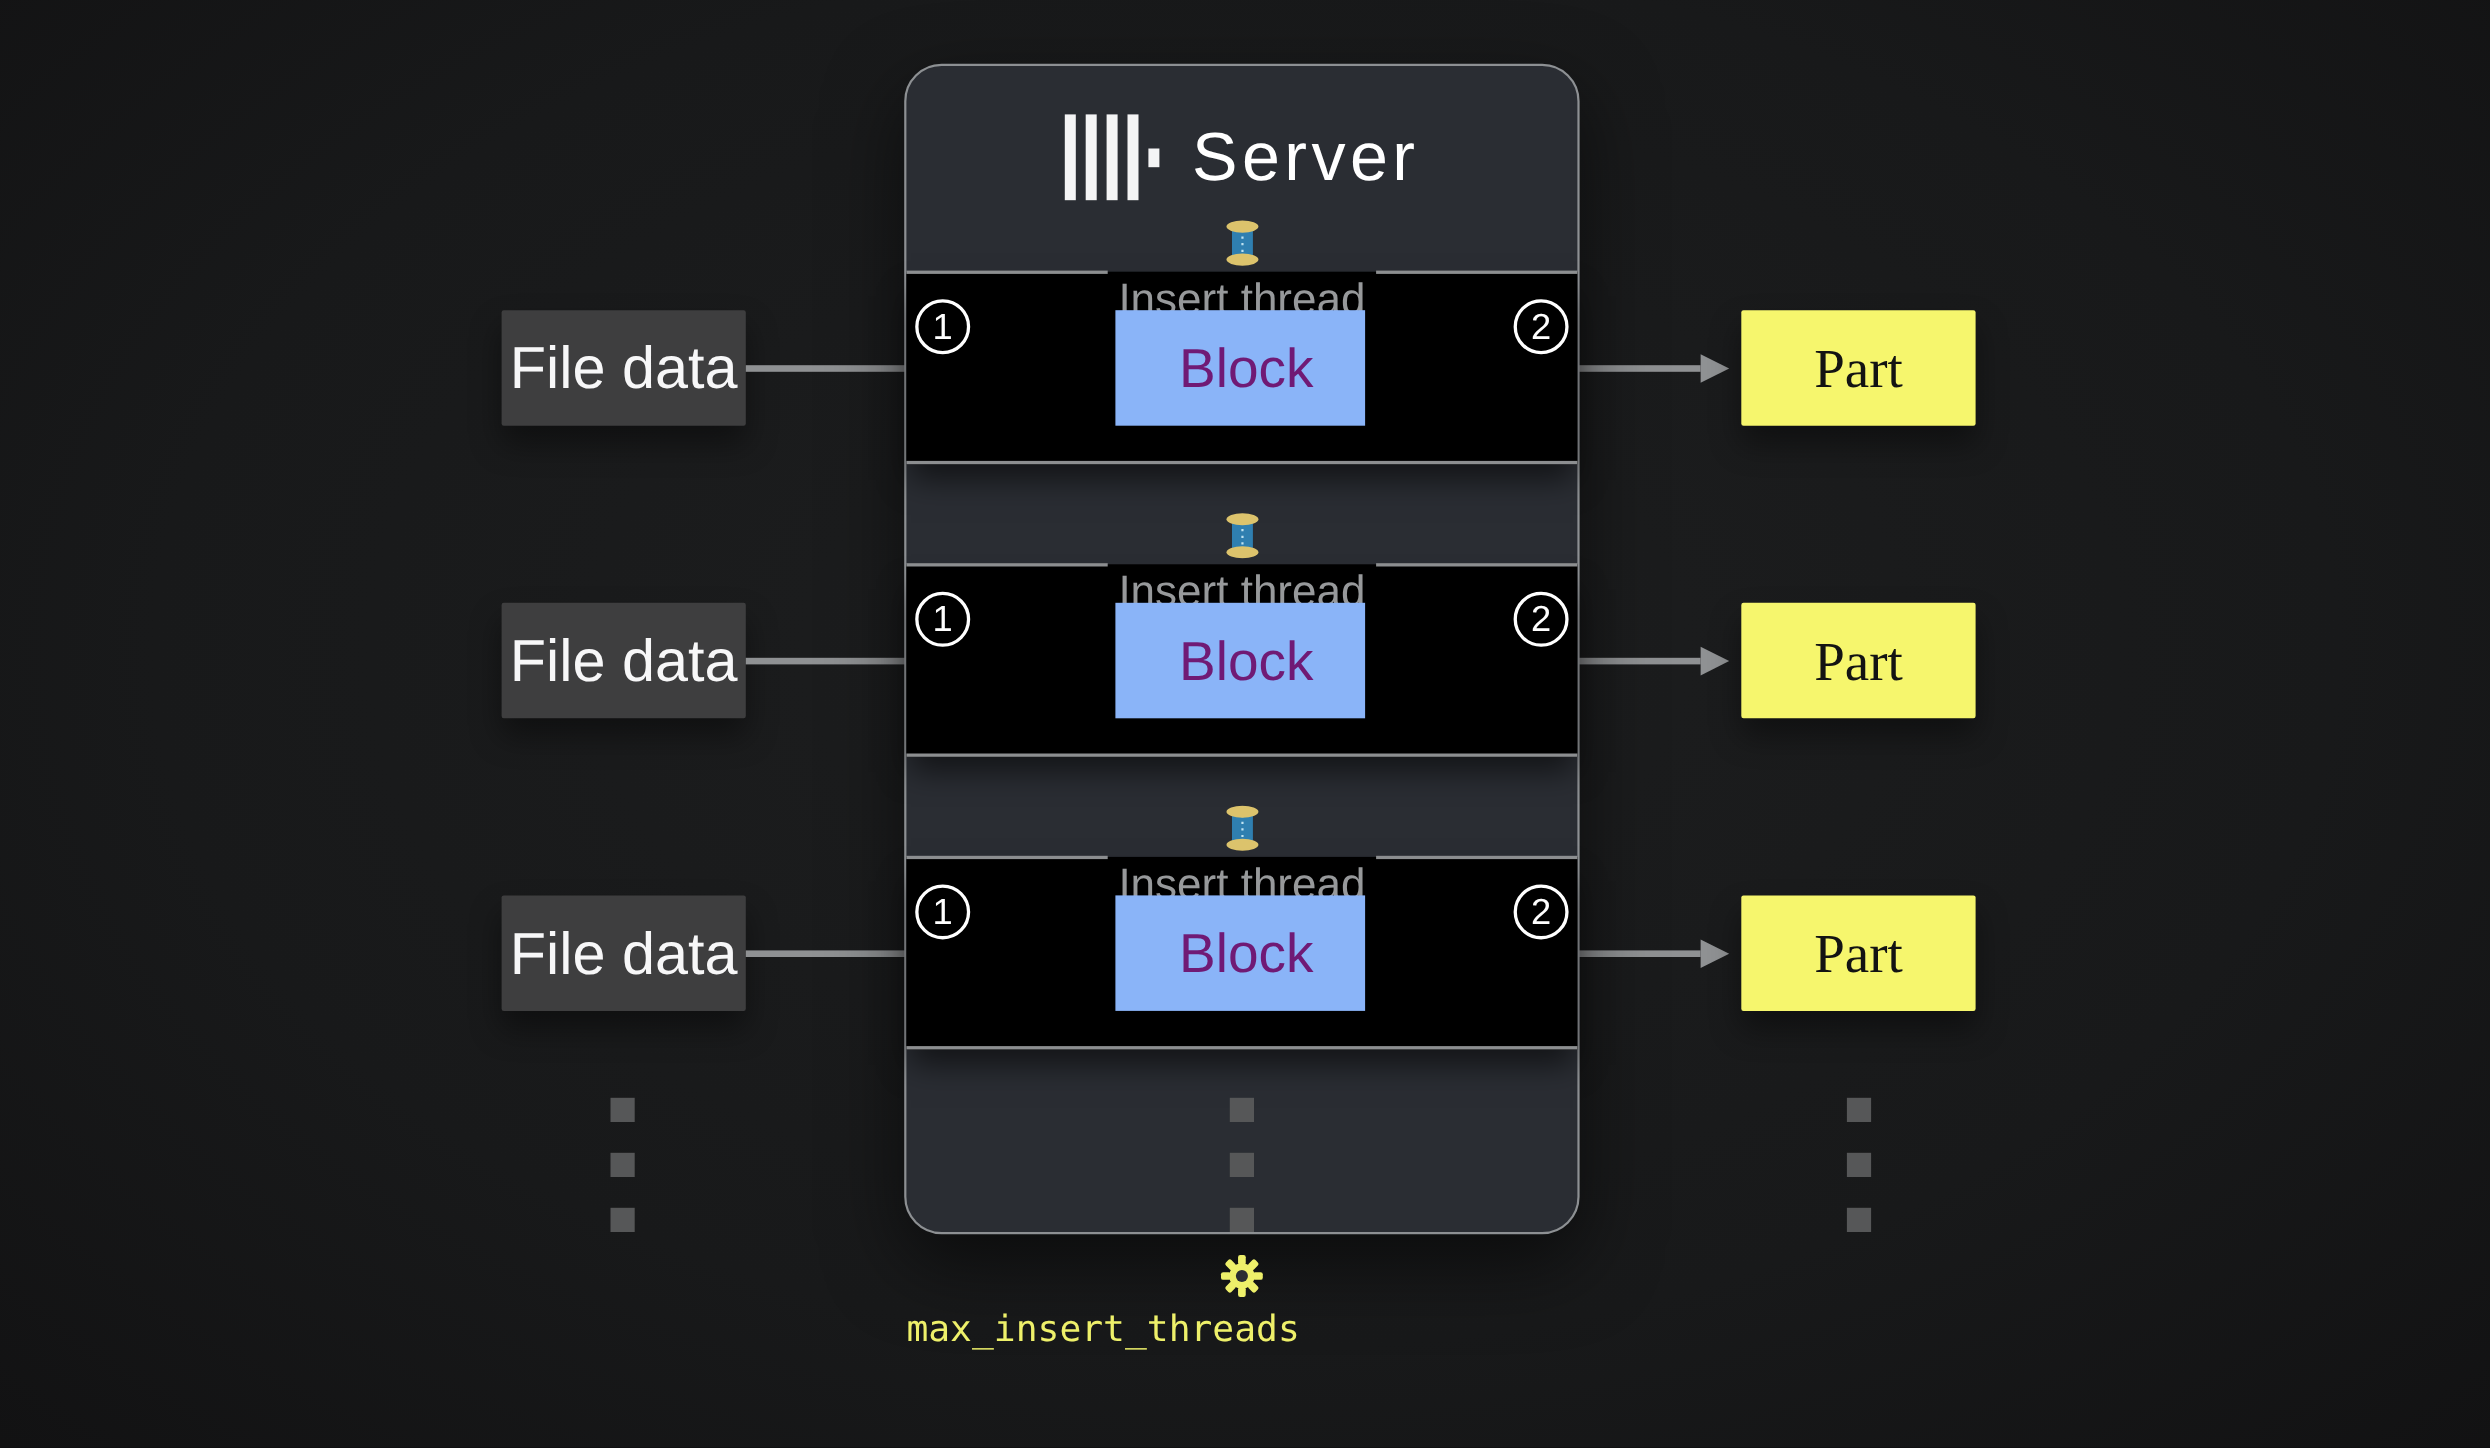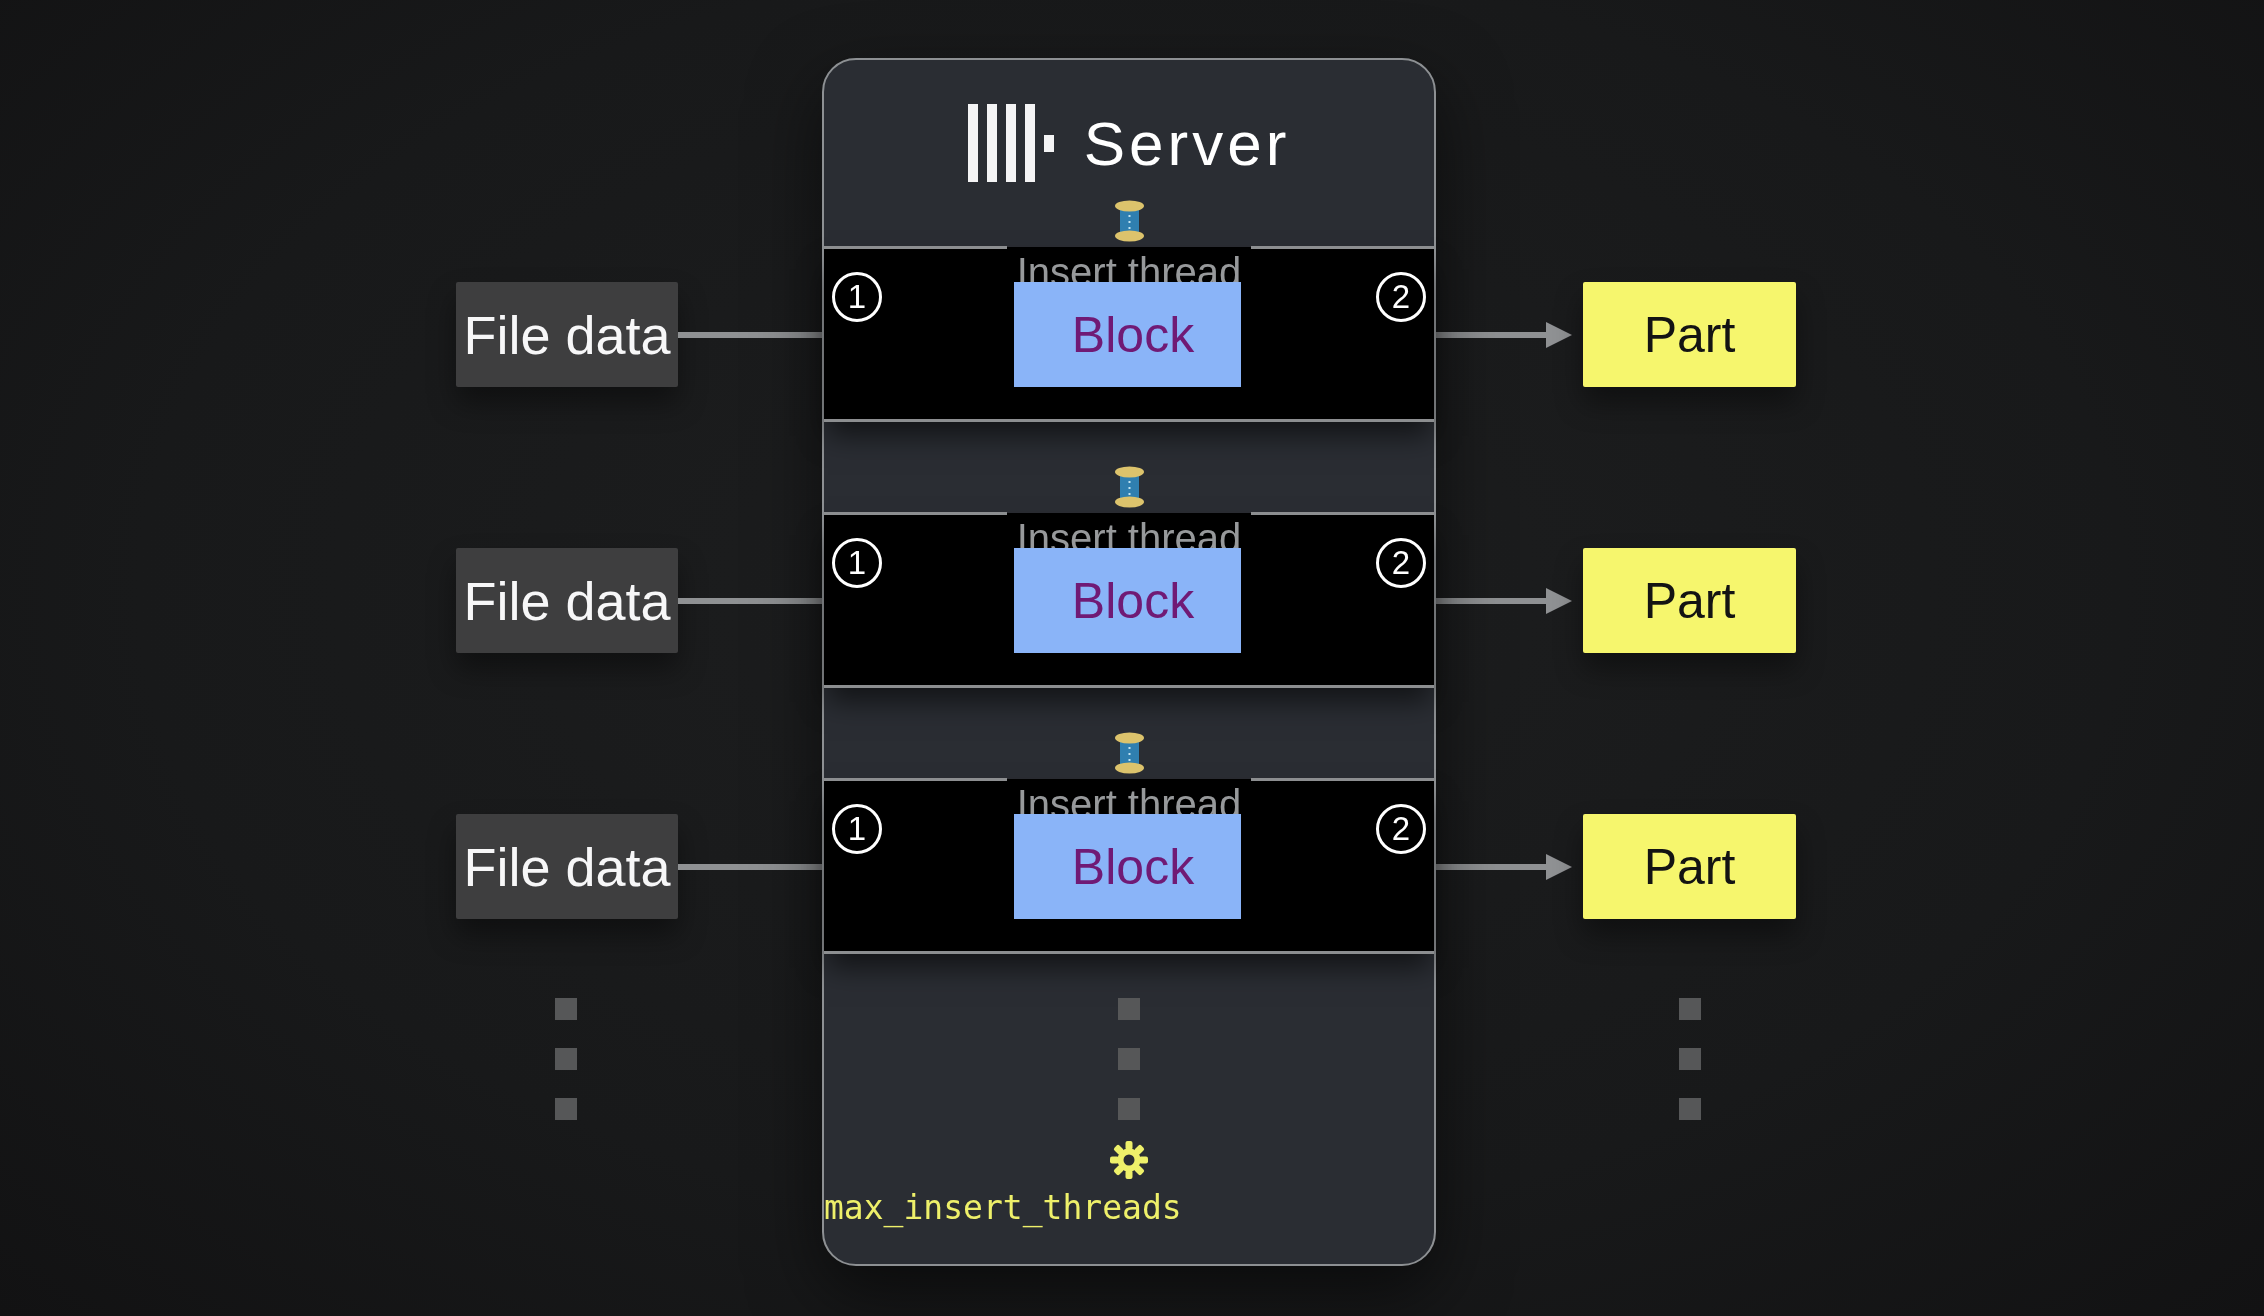--- a/index.html
+++ b/index.html
@@ -9,21 +9,21 @@
     --arrow:#8f9193; --dot:#565758; --legend_text:#97999b;
   }
   html,body{margin:0;padding:0;background:#101011;}
   .stage{
     position:relative; width:2264px; height:1316px; overflow:hidden;
     background:radial-gradient(ellipse at 50% 45%, #1d1e1f 0%, var(--page_bg,#18191a) 62%, #121213 100%);
     font-family:"Liberation Sans", sans-serif;
   }
   
   .panel{
-    position:absolute; left:822px; top:58px; width:614px; height:1208px;
+    position:absolute; left:822px; top:58px; width:614px; height:1064px;
     box-sizing:border-box; background:var(--panel_bg,#2a2d33);
     border:2px solid var(--panel_border,#8d9093); border-radius:34px;
     box-shadow:0 26px 70px rgba(0,0,0,.55);
   }
   .title{position:absolute; left:0; right:0; top:35px; height:96px;
     display:flex; align-items:center; justify-content:center; gap:30px;}
   .logo{display:flex; align-items:center; gap:9px;}
   .logo .b{width:10px; height:78px; background:#f4f4f5;}
   .logo .sq{width:10px; height:17px; background:#f4f4f5;}
   .title-text{color:#ffffff; font-size:62px; letter-spacing:4px;}
@@ -46,21 +46,21 @@
     background:var(--block_bg,#8ab4f8); color:#701a75; font-size:50px;
     display:flex; align-items:center; justify-content:center;padding-left:11px;}
   
   .fd{position:absolute; left:456px; width:222px; height:105px;
     background:var(--file_data_bg,#3e3e3f); color:#f7f7f8; font-size:54px;
     display:flex; align-items:center; justify-content:center; border-radius:2px;
     box-shadow:0 16px 28px rgba(0,0,0,.4);}
   .part{position:absolute; left:1583px; width:213px; height:105px;
     background:var(--part_bg,#f6f66d); color:#131313; font-size:50px;
     display:flex; align-items:center; justify-content:center; border-radius:2px;
-    box-shadow:0 16px 28px rgba(0,0,0,.4);}
+    box-shadow:0 16px 28px rgba(0,0,0,.4);font-family:Liberation Serif, serif;}
   .y1{top:282px;} .y2{top:548px;} .y3{top:814px;}
   
   .arrow{position:absolute; height:26px; display:flex; align-items:center;}
   .arrow .shaft{flex:1; height:6px; background:var(--arrow,#8f9193);}
   .arrow .head{width:0; height:0; border-left:26px solid var(--arrow,#8f9193);
     border-top:13px solid transparent; border-bottom:13px solid transparent;}
   .arrow.in{left:678px; width:332px;}
   .arrow.out{left:1246px; width:326px;}
   .ay1{top:322px;} .ay2{top:588px;} .ay3{top:854px;}
   

